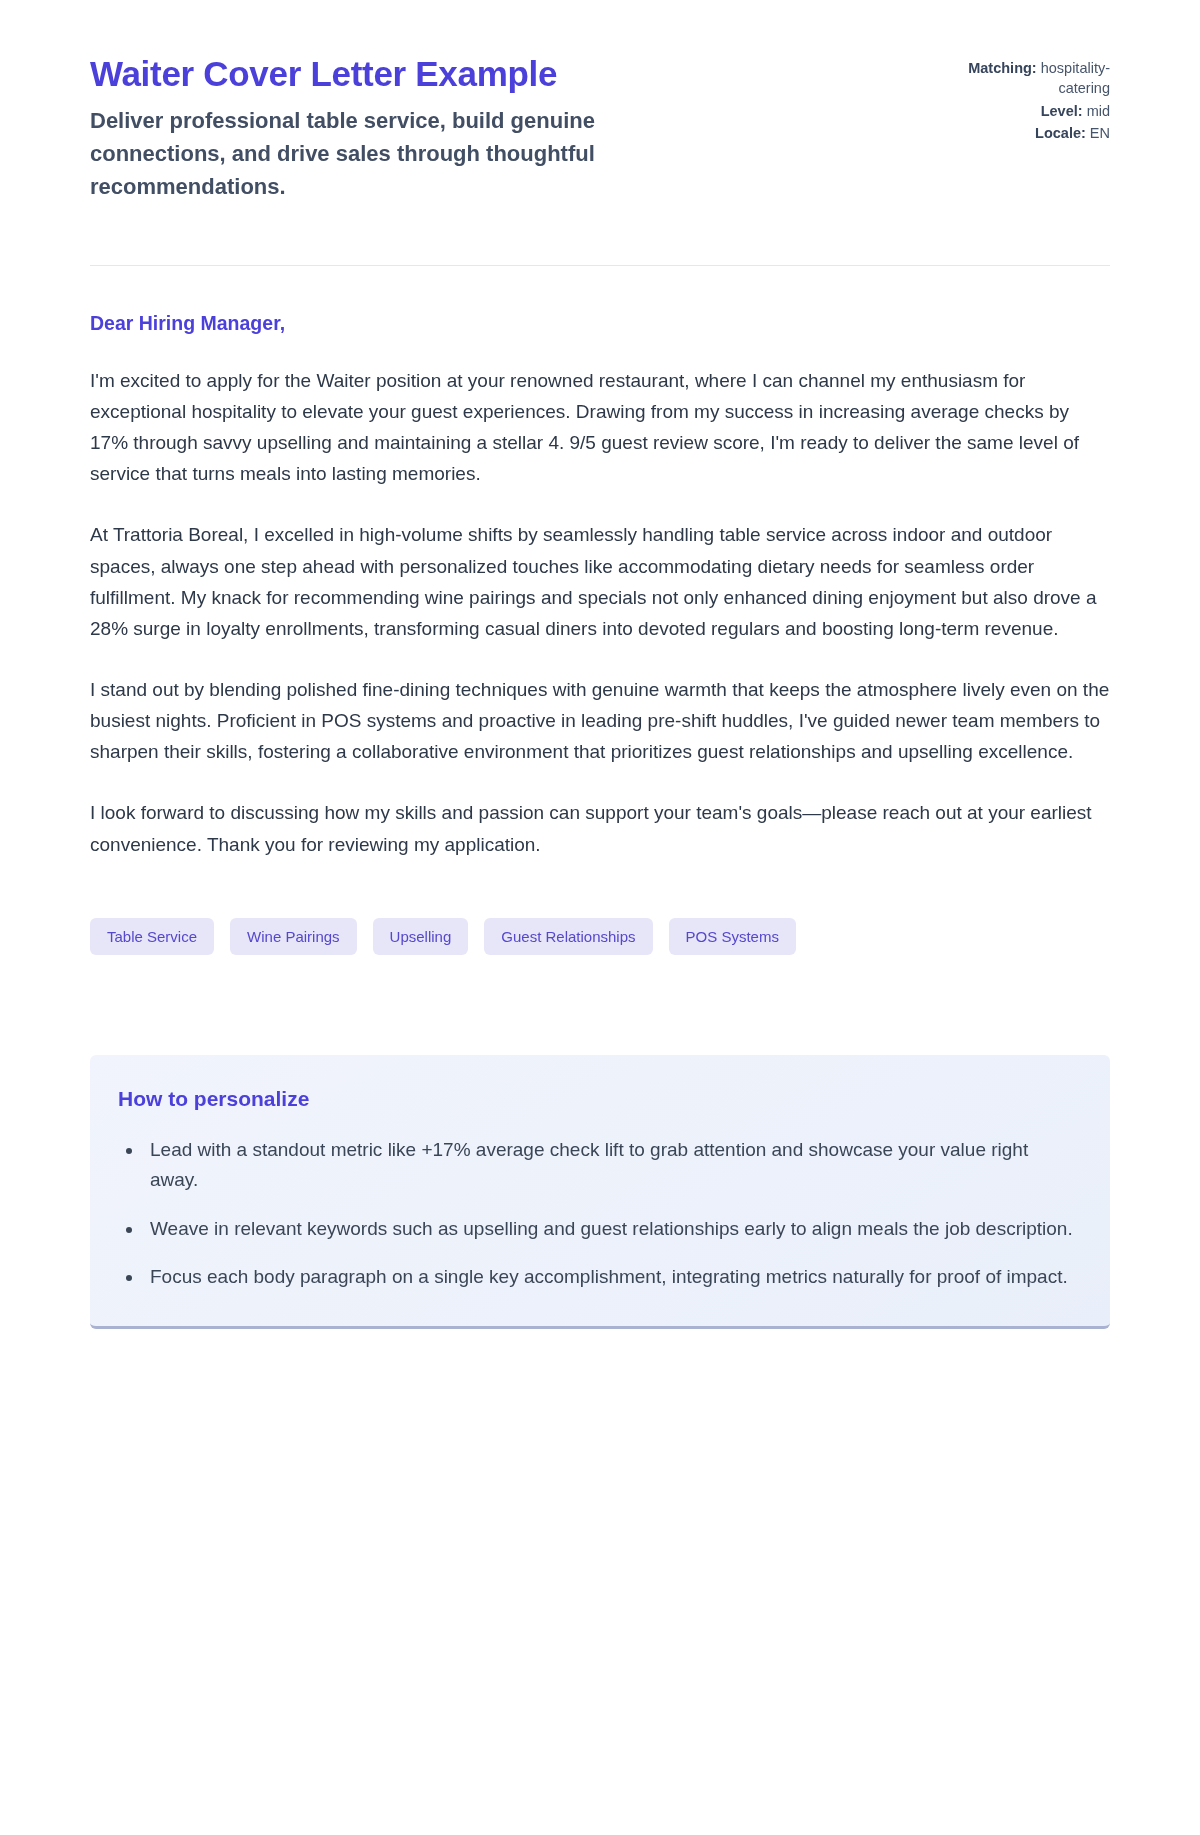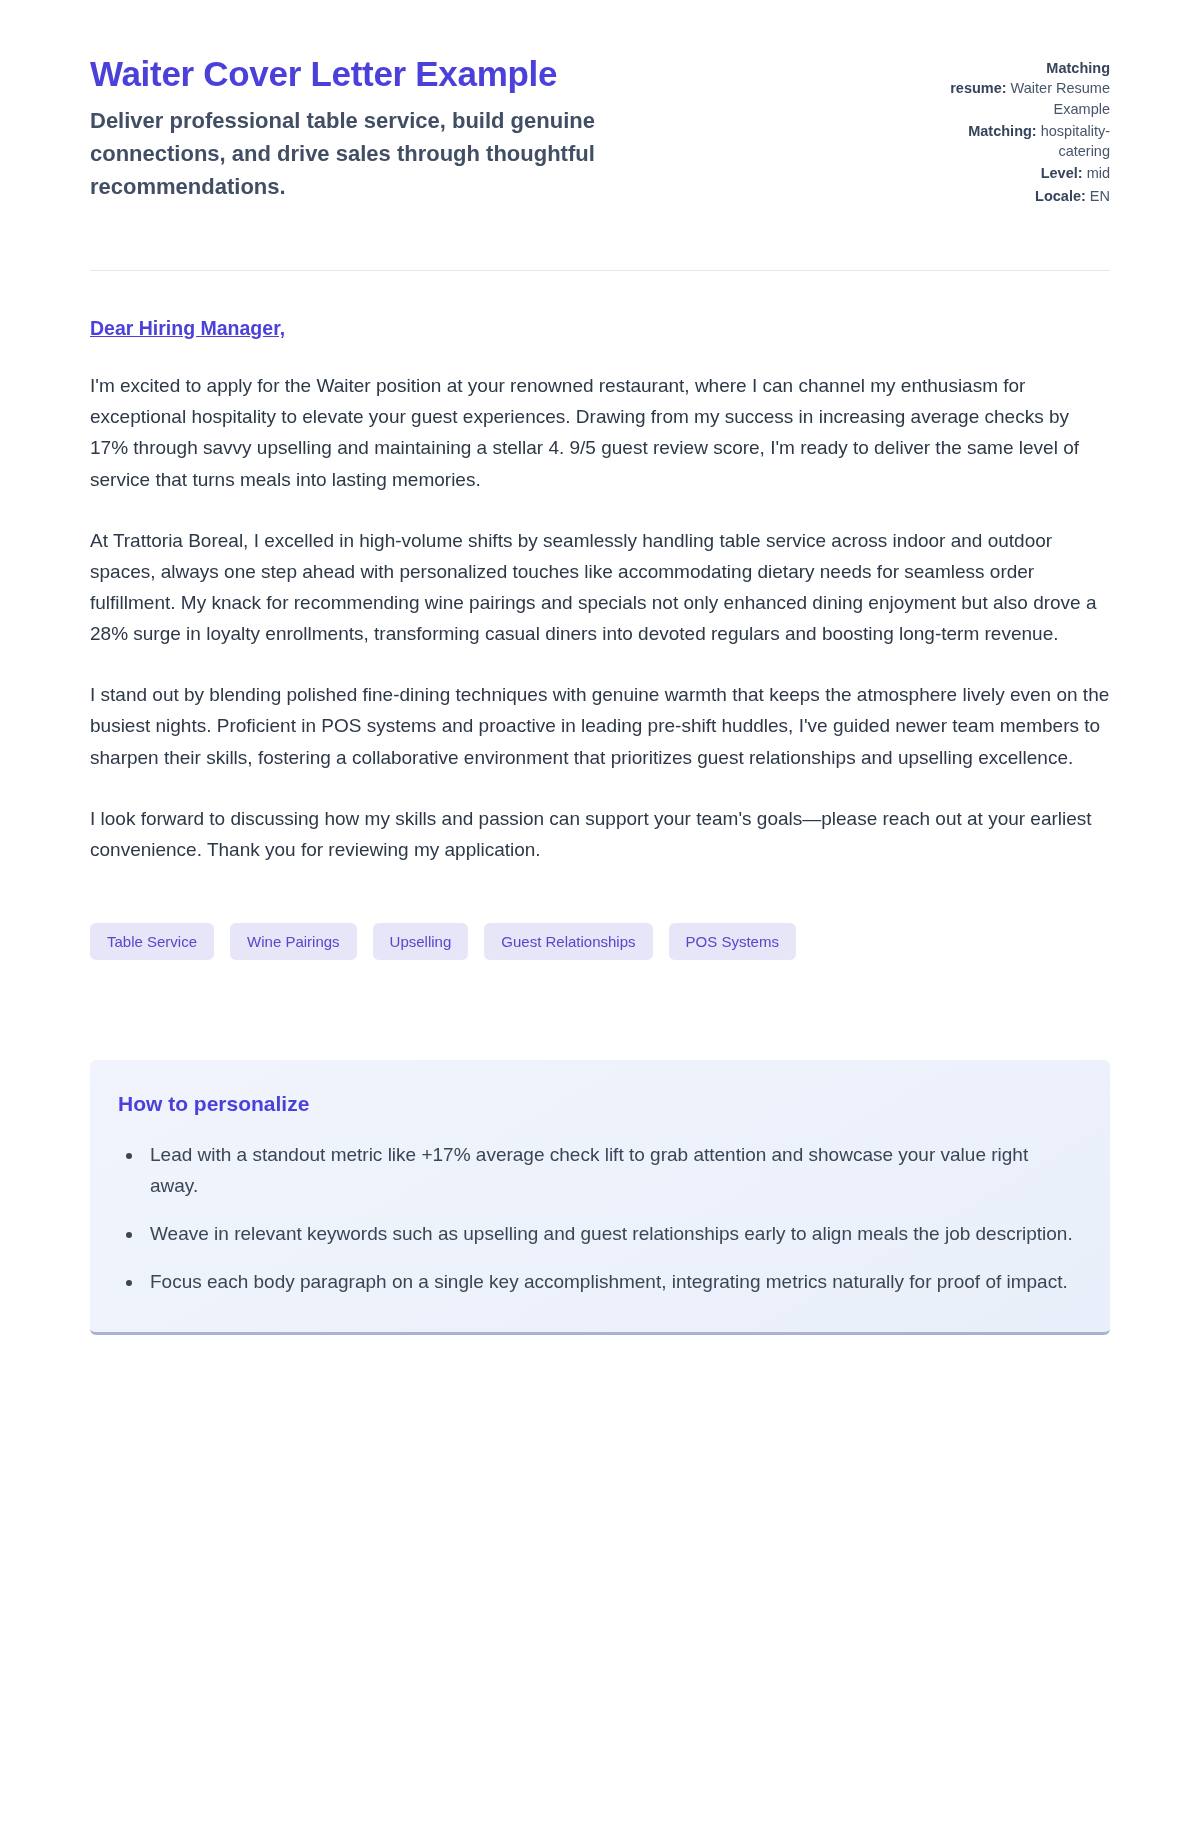--- a/index.html
+++ b/index.html
@@ -58,21 +58,20 @@
     border-top: 1px solid #e5e7eb;
     margin-top: 62px;
   }
 
   
   .greeting {
     margin-top: 46px;
     color: #4c40db;
     font-size: 19.5px;
     font-weight: 700;
-    text-decoration: underline;
   }
   .paragraph {
     margin-top: 30px;
     font-size: 19px;
     line-height: 1.64;
     color: #2d3848;
   }
   .paragraph:first-of-type { margin-top: 40px; }
 
   .signature { margin-top: 64px; }
@@ -135,23 +134,20 @@
 
 <div class="content">
 
   <div class="header">
     <div class="header-left">
       <h1 class="page-title">Waiter Cover Letter Example</h1>
       <h2 class="page-subtitle">Deliver professional table service, build genuine connections, and drive sales through thoughtful recommendations.</h2>
     </div>
     <div class="meta">
       <div class="meta-row">
-        <strong>Matching resume:</strong><span class="meta-value">Waiter Resume Example</span>
-      </div>
-      <div class="meta-row">
         <strong>Matching:</strong><span class="meta-value">hospitality-catering</span>
       </div>
       <div class="meta-row">
         <strong>Level:</strong><span class="meta-value">mid</span>
       </div>
       <div class="meta-row">
         <strong>Locale:</strong><span class="meta-value">EN</span>
       </div>
     </div>
   </div>

